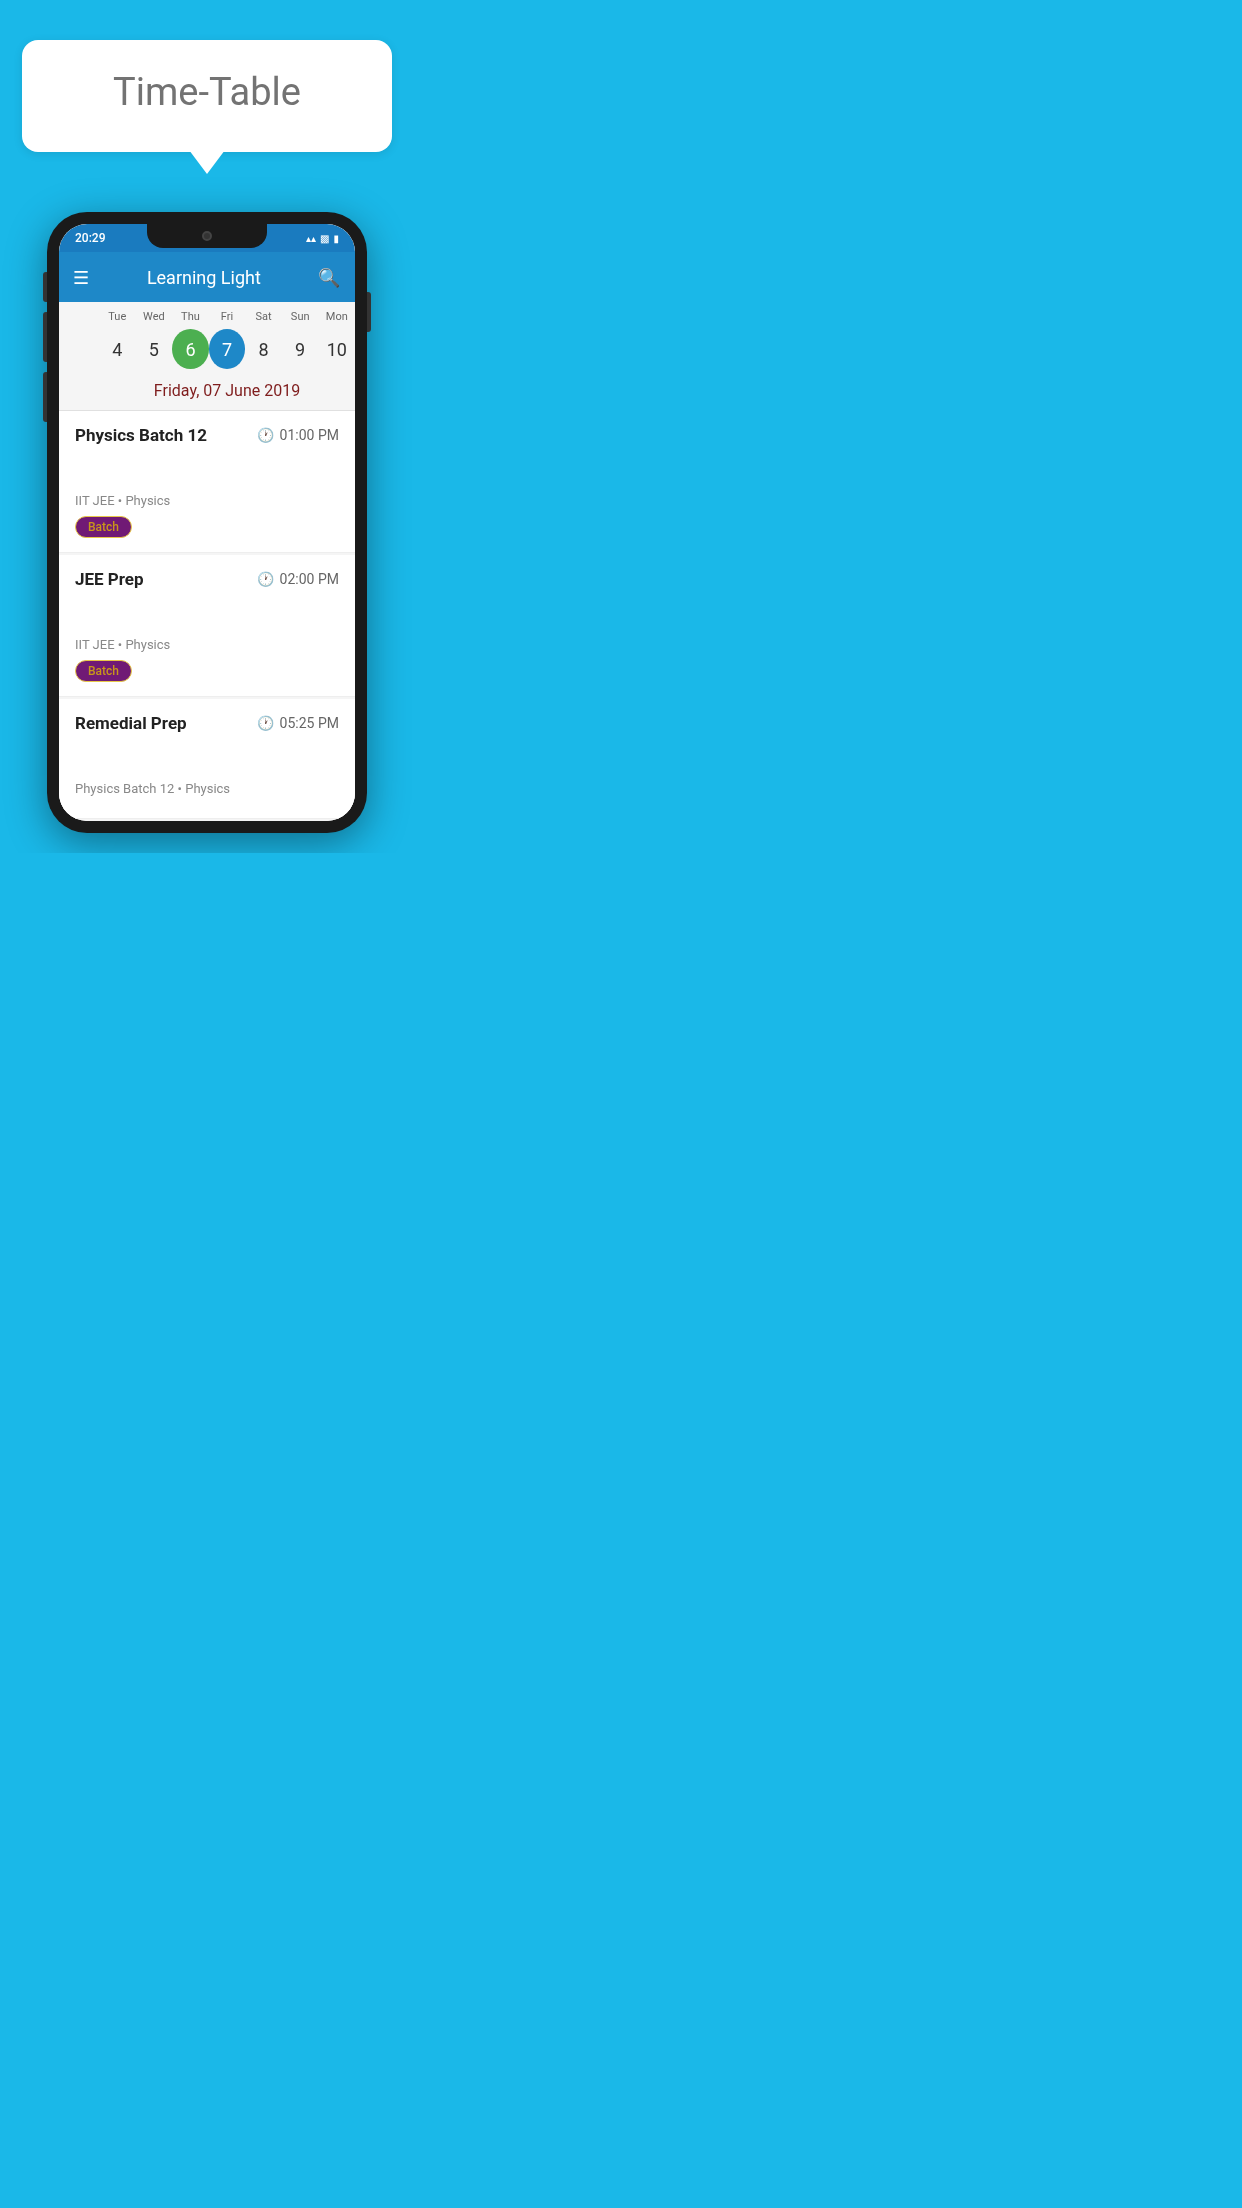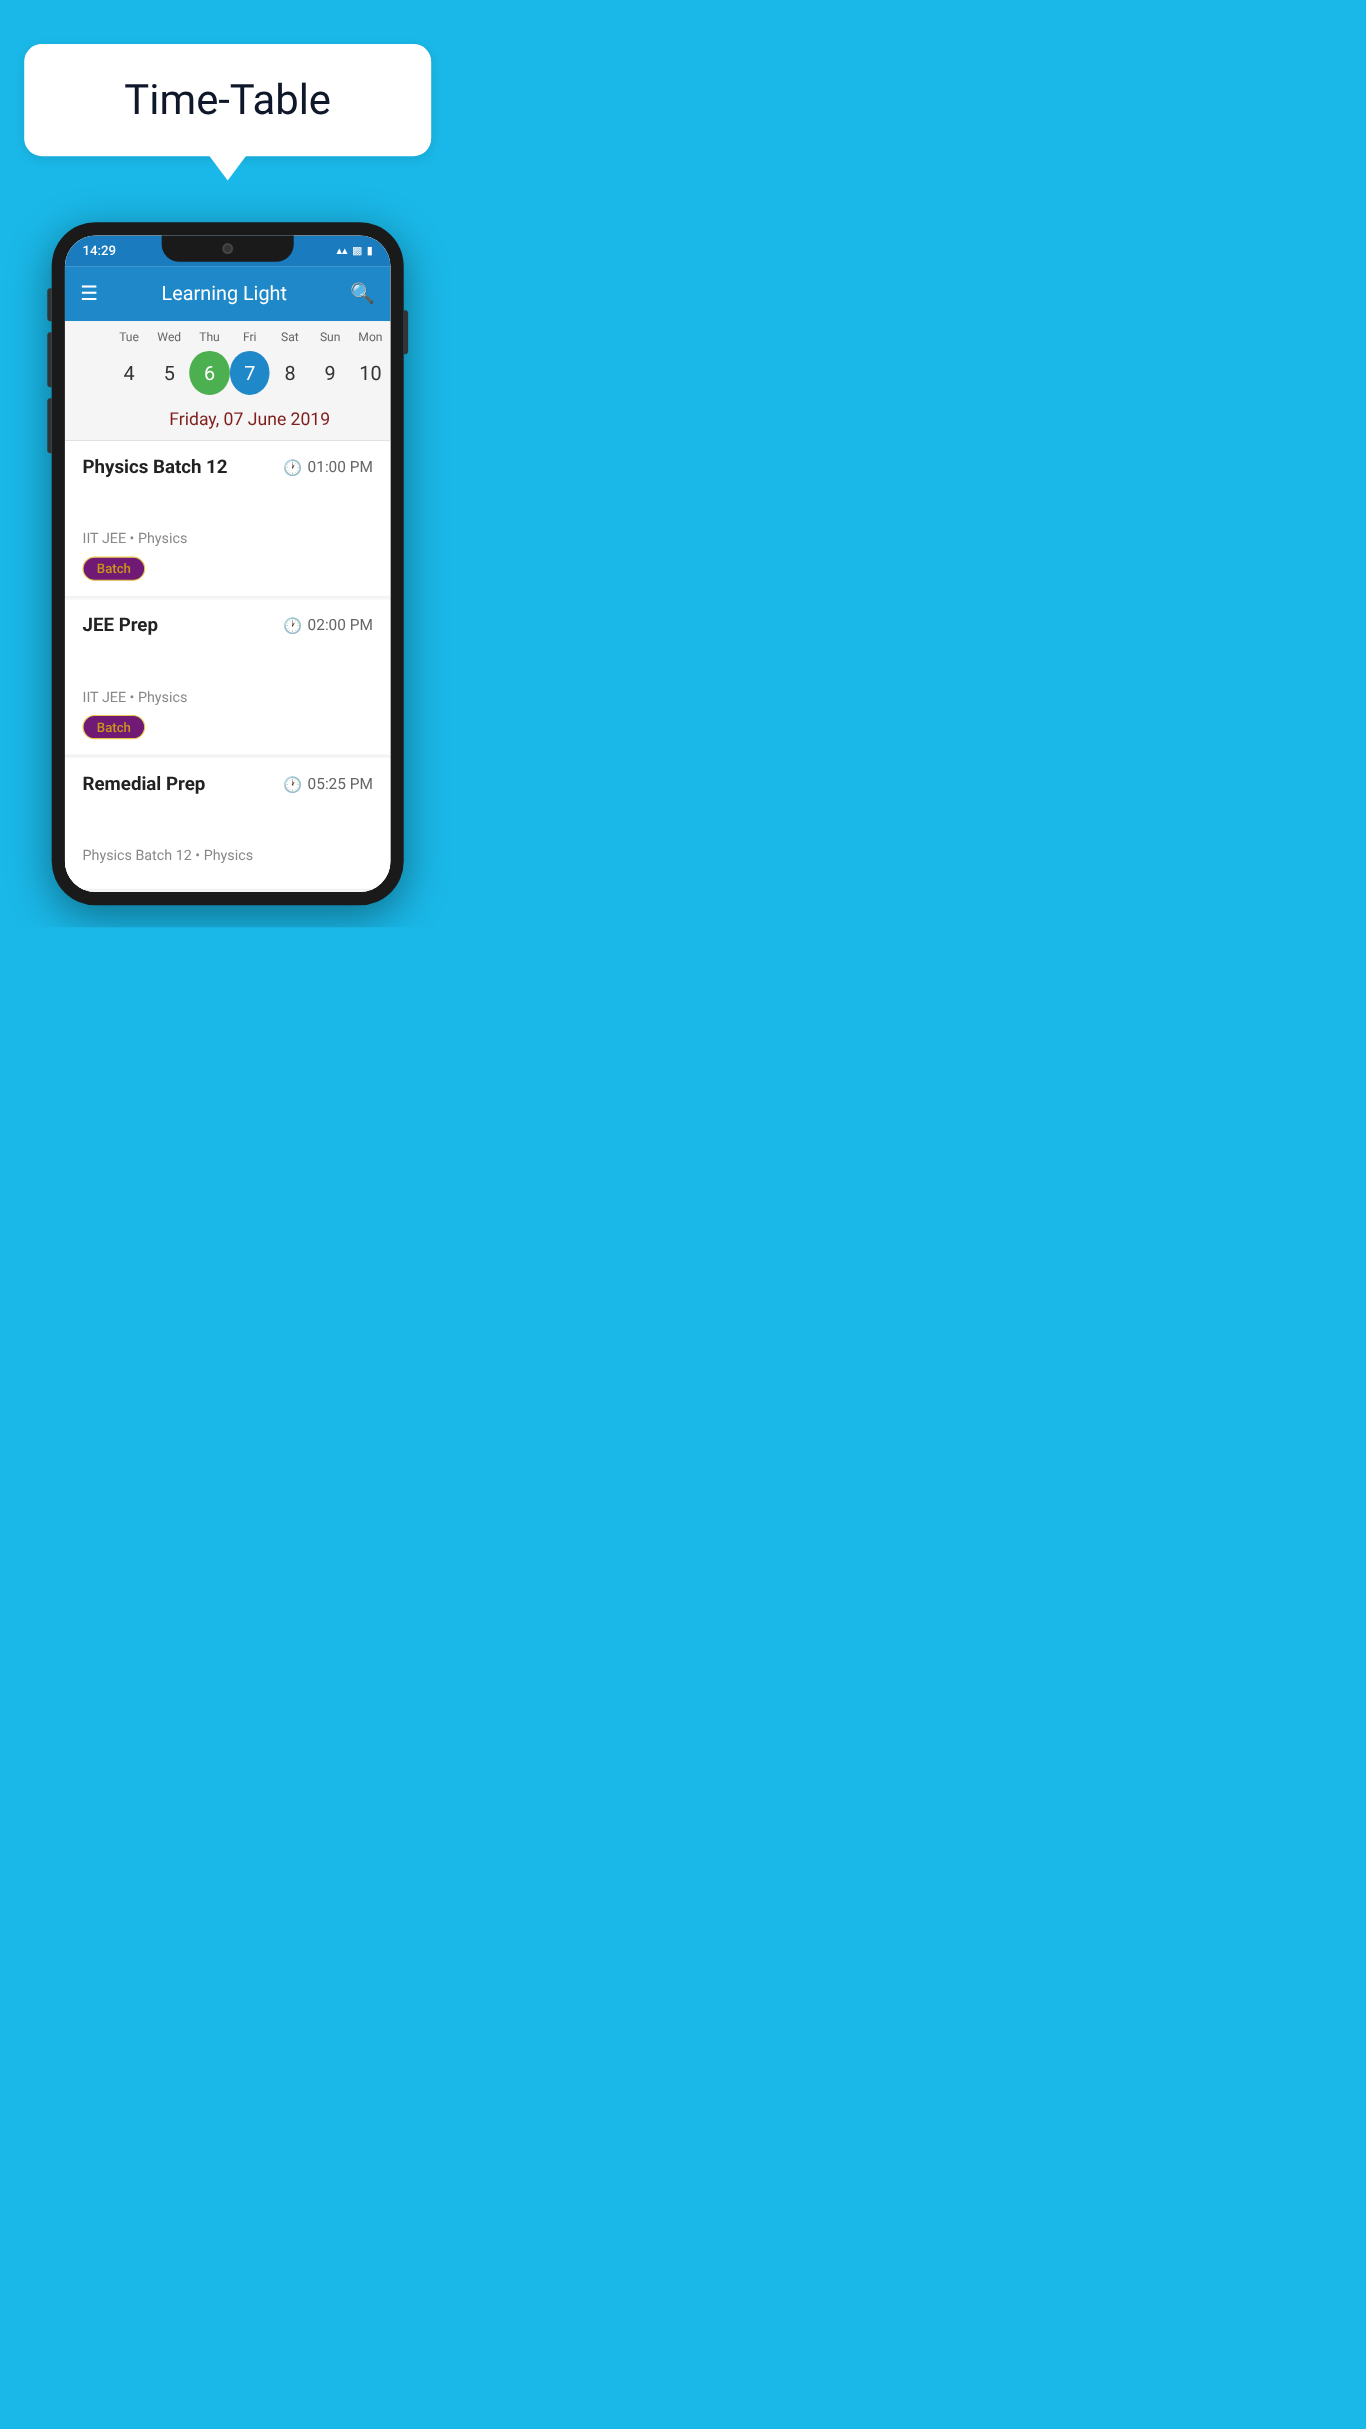--- a/index.html
+++ b/index.html
@@ -41,23 +41,24 @@
       left: 50%;
       transform: translateX(-50%);
       width: 0;
       height: 0;
       border-left: 18px solid transparent;
       border-right: 18px solid transparent;
       border-top: 24px solid white;
     }
 
     .bubble-title {
-      color: #0f172a;
+      color: #737373;
       font-size: 38px;
       font-weight: 400;
+      margin-bottom: 10px;
     }
 
     .bubble-subtitle {
       color: #888;
       font-size: 16px;
       font-weight: 400;
     }
 
     
     .phone-frame {
@@ -332,21 +333,21 @@
   <div class="phone-side-left-2"></div>
   <div class="phone-side-left-3"></div>
 
   <div class="phone-notch">
     <div class="phone-camera"></div>
   </div>
 
   <div class="phone-screen">
 
     <div class="status-bar">
-      <span class="status-time">14:29</span>
+      <span class="status-time">20:29</span>
       <div class="status-icons">
 
         <span class="wifi-icon">▴▴</span>
 
         <span class="signal-icon">▩</span>
 
         <span class="battery-icon">▮</span>
       </div>
     </div>
 

